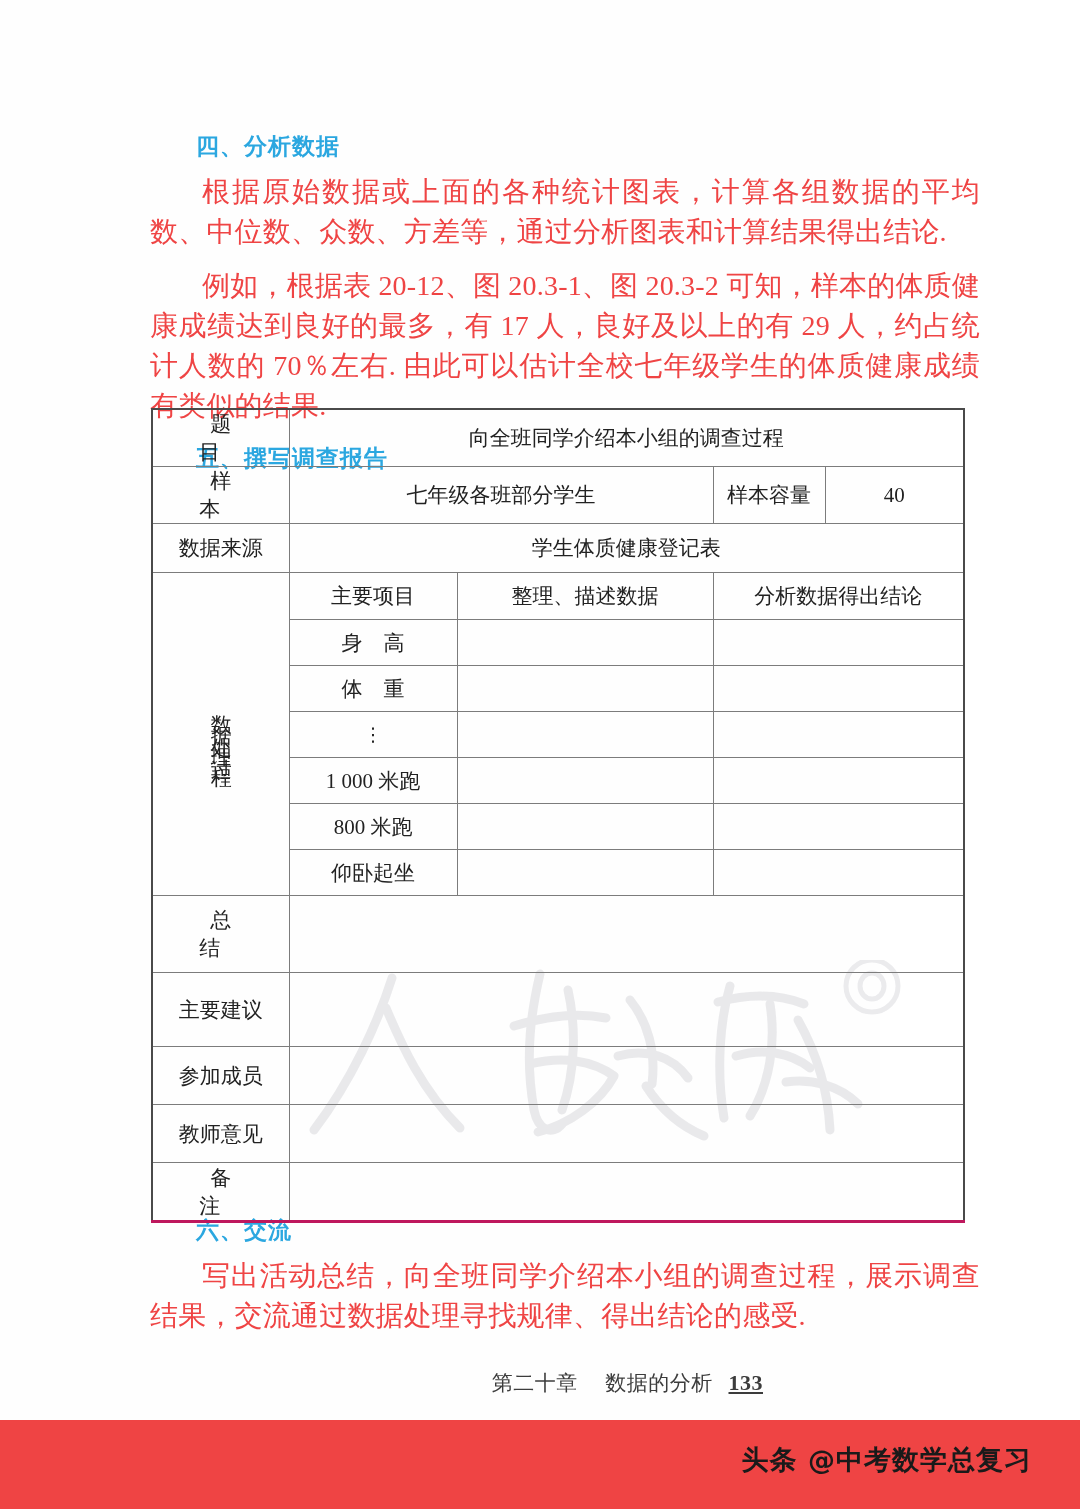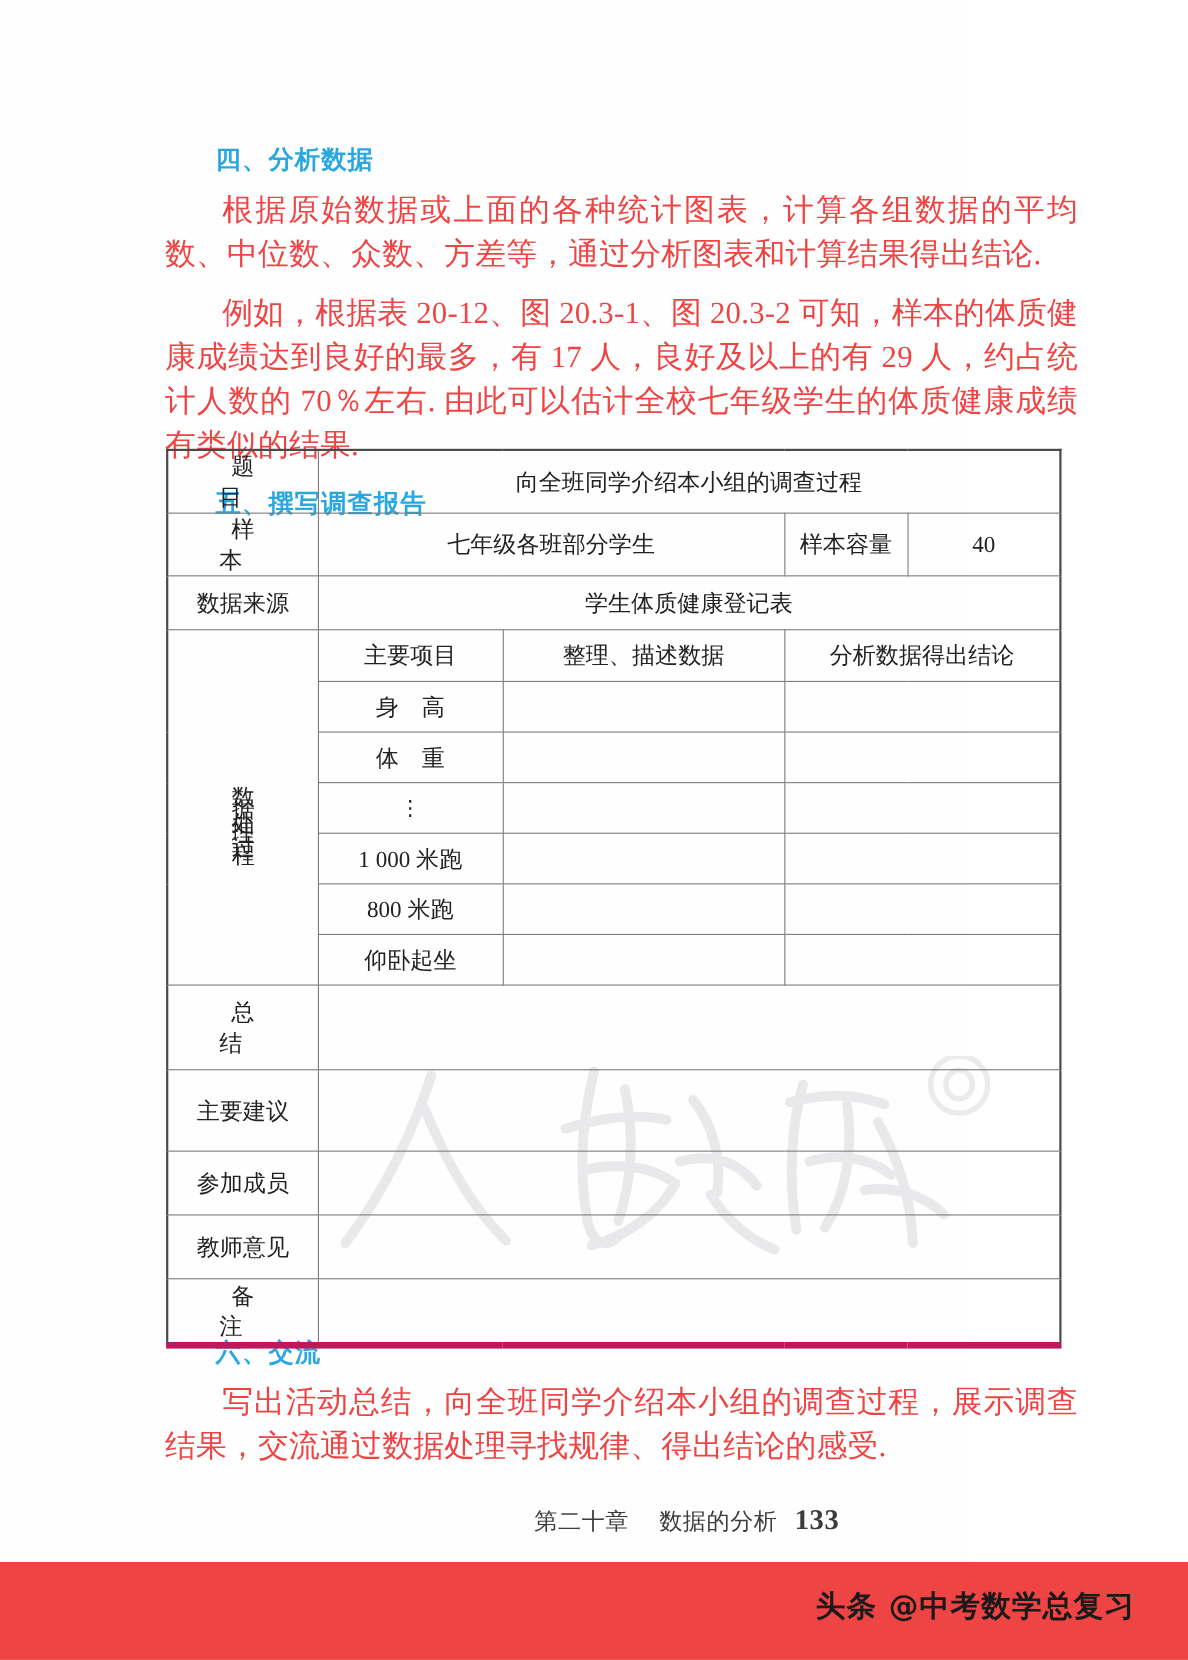--- a/index.html
+++ b/index.html
@@ -72,21 +72,21 @@
     font-size: 21px;
     text-align: center;
     vertical-align: middle;
     color: #222;
     padding: 0 4px;
     background: transparent;
   }
   .report-table .outer-l { border-left: 2px solid #4a4a4a; }
   .report-table .outer-r { border-right: 2px solid #4a4a4a; }
   .report-table .outer-t { border-top: 2px solid #4a4a4a; }
-  .report-table .outer-b { border-bottom: 6px solid #be185d; }
+  .report-table .outer-b { border-bottom: 3px solid #be185d; }
 
   .lbl-spread {
     display: inline-block;
     letter-spacing: 22px;
     text-indent: 22px;
   }
 
   .vert-label {
     writing-mode: vertical-rl;
     text-orientation: upright;
@@ -120,22 +120,23 @@
     right: 117px;
     bottom: 112px;
     font-size: 21px;
     color: #3c3c3c;
     letter-spacing: 0.5px;
     white-space: nowrap;
   }
   .page-footer .pagenum {
     font-family: "Liberation Serif", serif;
     margin-left: 10px;
-    font-size: 26px;
+    font-size: 22px;
     font-weight: bold;
+    text-decoration: underline;
   }
   .footer-gap { display: inline-block; width: 16px; }
 
   .toutiao-bar {
     position: absolute;
     left: 0;
     bottom: 0;
     width: 1080px;
     height: 89px;
     background: #ef4444;

